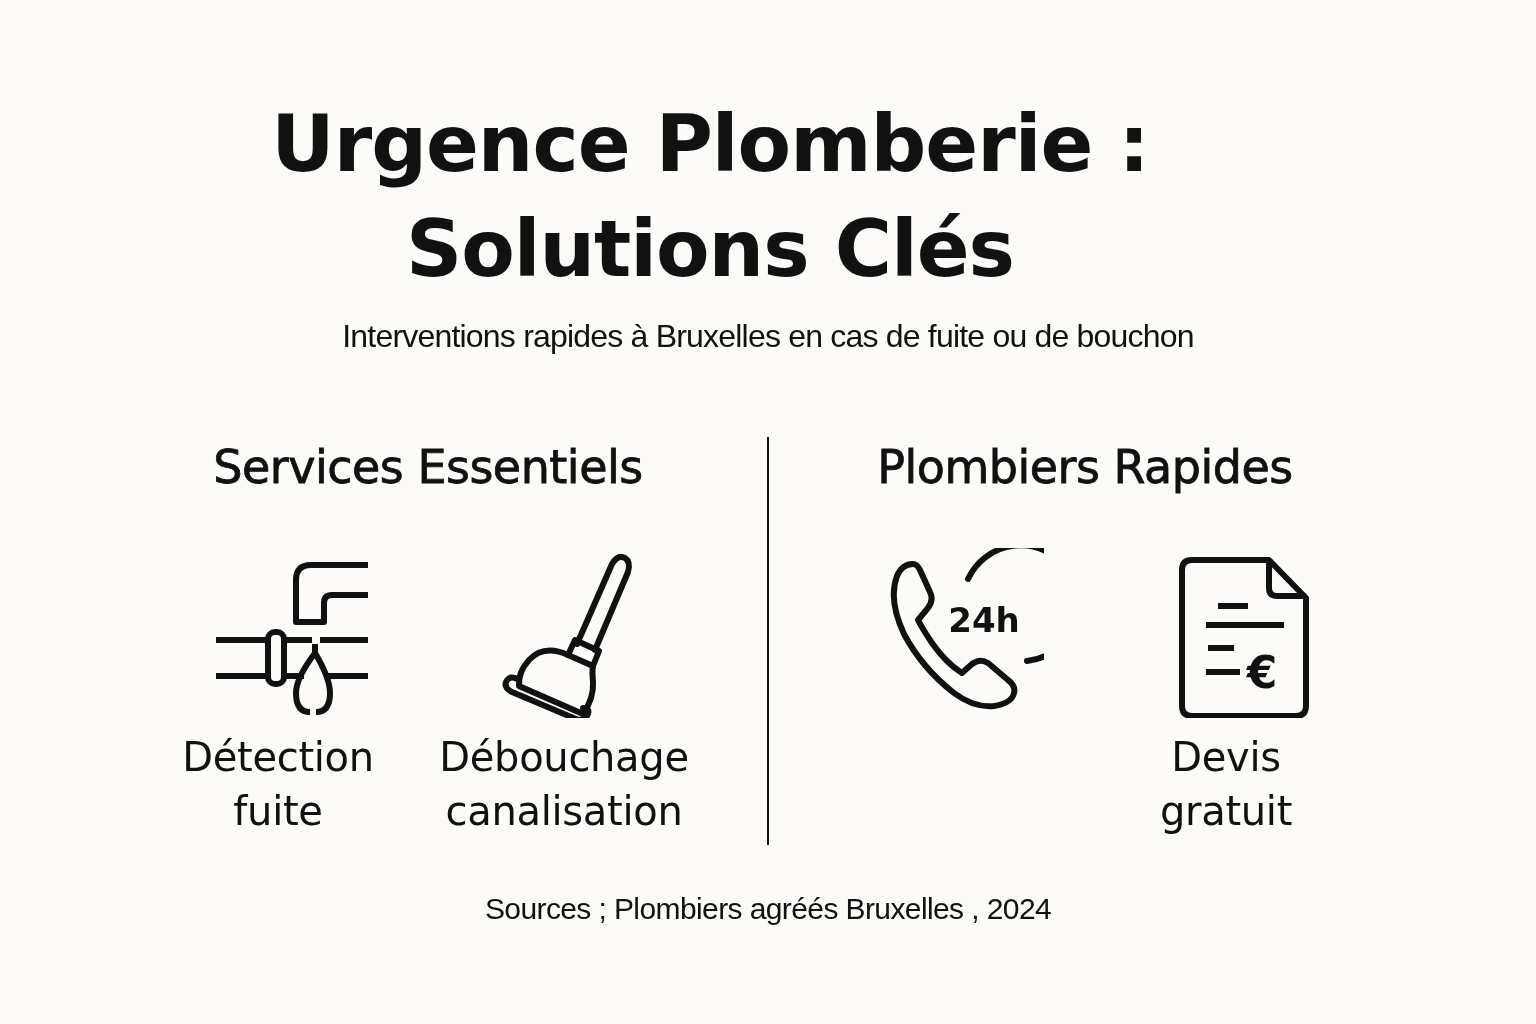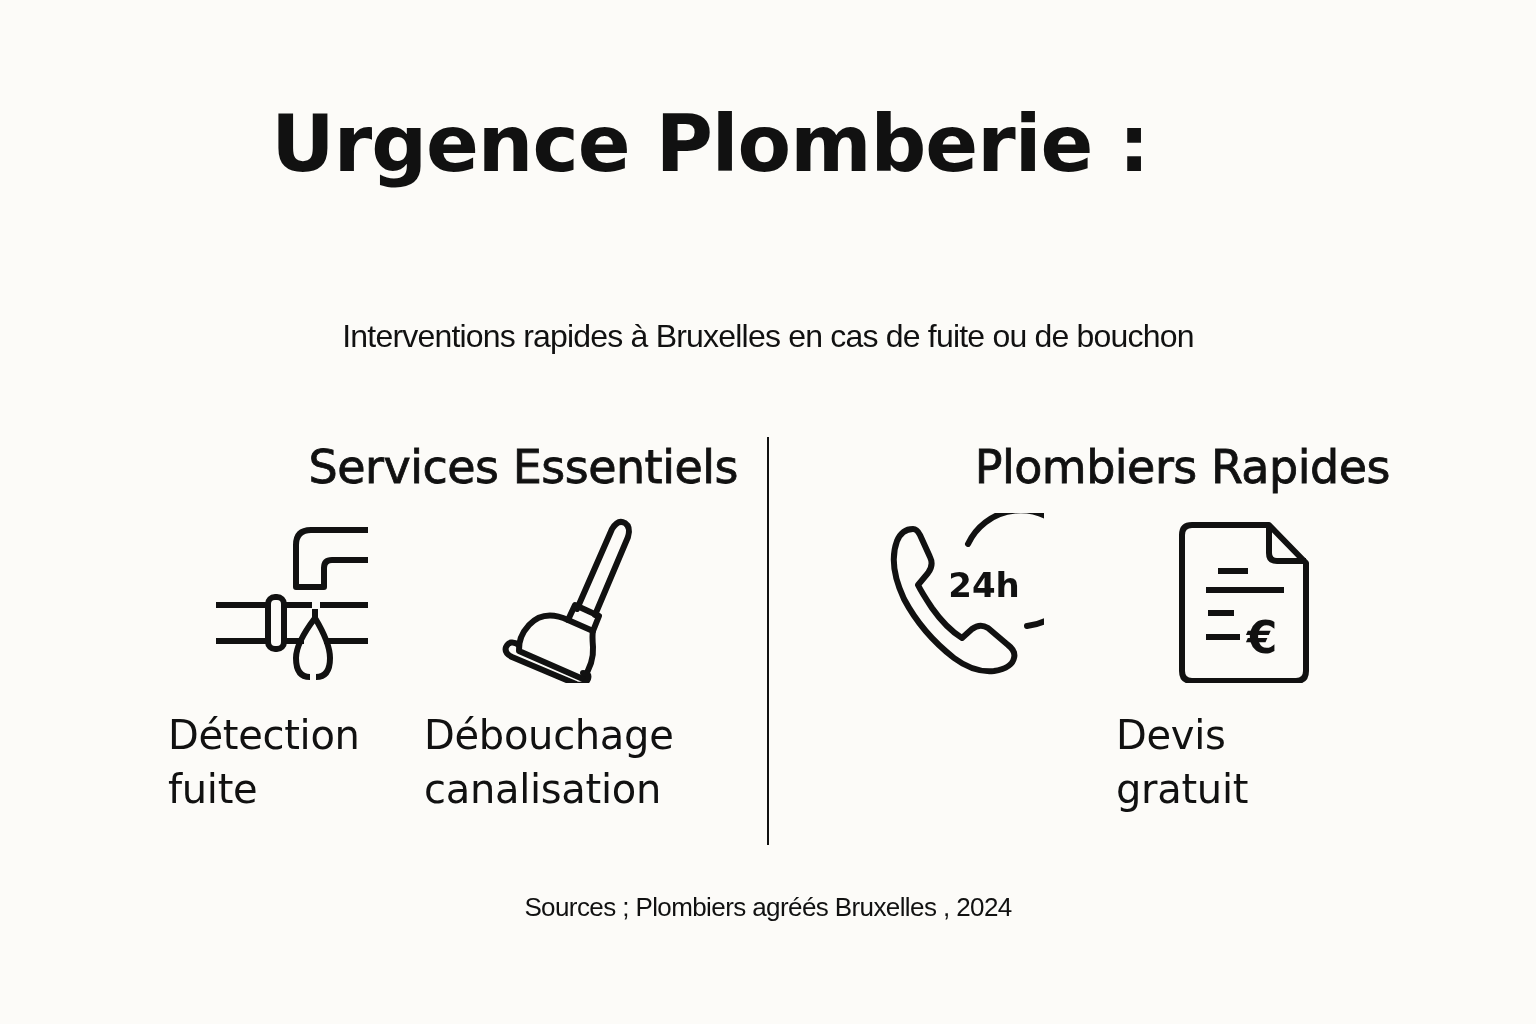--- a/index.html
+++ b/index.html
@@ -15,46 +15,47 @@
     text-align: center; font-weight: bold; font-size: 78px; line-height: 105px;
     letter-spacing: -1px;
   }
   .subtitle {
     position: absolute; left: 0; width: 1536px; top: 318px;
     text-align: center; font-size: 32px; letter-spacing: -0.8px;
     font-family: "Liberation Sans", sans-serif;
   }
   .section-title {
     position: absolute; top: 440px; font-size: 46px; font-weight: normal;
-    text-align: right; letter-spacing: -0.5px;
+    text-align: center; letter-spacing: -0.5px;
     -webkit-text-stroke: 0.8px #111;
   }
   .sec-left { left: 118px; width: 620px; }
   .sec-right { left: 780px; width: 610px; }
   .divider {
     position: absolute; left: 767px; top: 437px; width: 2px; height: 408px;
     background: #111;
   }
-  .item { position: absolute; top: 513px; }
+  .item { position: absolute; top: 548px; text-align: center; }
   .item svg { display: block; margin: 0 auto; }
   .item .label {
-    margin-top: 25px; font-size: 40px; line-height: 54px; white-space: pre-line;
+    margin-top: 12px; font-size: 40px; line-height: 54px; white-space: pre-line;
     letter-spacing: -0.3px;
   }
   .source {
     position: absolute; left: 0; width: 1536px; top: 892px;
-    text-align: center; font-size: 26px; letter-spacing: -0.6px;
+    text-align: center; font-size: 30px; letter-spacing: -0.6px;
     font-family: "Liberation Sans", sans-serif;
   }
 </style>
 </head>
 <body>
 
 <div class="title">
   <div>Urgence Plomberie :</div>
+  <div>Solutions Clés</div>
 </div>
 
 <div class="subtitle">Interventions rapides à Bruxelles en cas de fuite ou de bouchon</div>
 
 <div class="section-title sec-left">Services Essentiels</div>
 <div class="section-title sec-right">Plombiers Rapides</div>
 
 <div class="divider"></div>
 
 <div class="item" style="left:168px; width:220px;">

